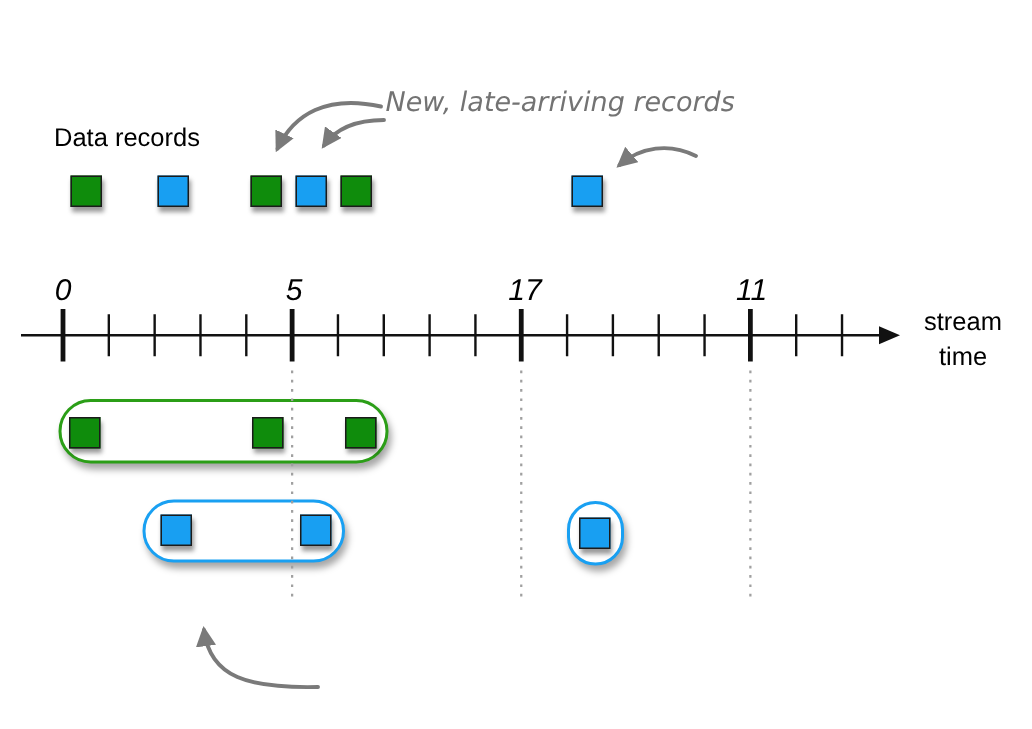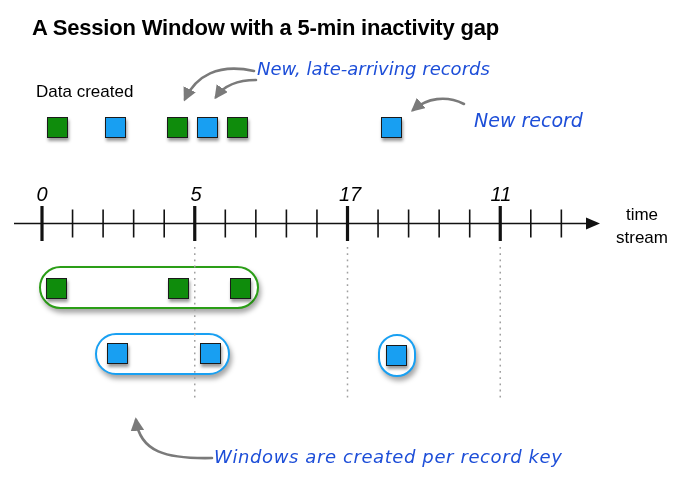--- a/index.html
+++ b/index.html
@@ -20,64 +20,61 @@
   
   .pill{
     position:absolute;background:#fff;border-radius:22px;box-sizing:border-box;
     box-shadow:2px 4px 5px rgba(0,0,0,0.35);
   }
   .pill.green{border:2.5px solid #2b9e17;}
   .pill.blue{border:2.5px solid #19a0f2;}
   
   .hand{
     position:absolute;font-family:"DejaVu Sans",sans-serif;font-style:italic;
-    color:#1d4ed8;white-space:nowrap;
+    color:#737373;white-space:nowrap;
   }
   #late-records-note{left:257px;top:58px;font-size:18px;}
   #new-record-note{left:474px;top:109px;font-size:19px;}
   #windows-note{left:214px;top:446px;font-size:18px;letter-spacing:0.6px;}
   
   .ticklabel{
     position:absolute;top:183px;font-size:20px;font-style:italic;
     transform:translateX(-50%);white-space:nowrap;
   }
   #stream-time-label{
     left:606px;top:204px;width:72px;text-align:center;
     font-size:17px;line-height:1.35;
   }
   #overlay{position:absolute;left:0;top:0;}
 </style>
 </head>
 <body>
 
 <div id="canvas">
 
-  <div id="title" class="abs">A Session Window with a 5-min inactivity gap</div>
 
-  <div id="data-records-label" class="abs">Data created</div>
+  <div id="data-records-label" class="abs">Data records</div>
 
   <div class="sq green" style="left:47px;top:117px;"></div>
   <div class="sq blue" style="left:105px;top:117px;"></div>
   <div class="sq green" style="left:167px;top:117px;"></div>
   <div class="sq blue" style="left:197px;top:117px;"></div>
   <div class="sq green" style="left:227px;top:117px;"></div>
   <div class="sq blue" style="left:381px;top:117px;"></div>
 
   <div id="late-records-note" class="hand">New, late-arriving records</div>
-  <div id="new-record-note" class="hand">New record</div>
-  <div id="windows-note" class="hand">Windows are created per record key</div>
 
   <div class="ticklabel" style="left:42px;">0</div>
   <div class="ticklabel" style="left:196px;">5</div>
   <div class="ticklabel" style="left:350px;">17</div>
   <div class="ticklabel" style="left:501px;">11</div>
 
   <div id="stream-time-label" class="abs">
+    <div>stream</div>
     <div>time</div>
-    <div>stream</div>
   </div>
 
   <div class="pill green" style="left:39px;top:266px;width:220px;height:43px;"></div>
   <div class="pill blue" style="left:95px;top:333px;width:135px;height:42px;"></div>
   <div class="pill blue" style="left:378px;top:334px;width:38px;height:43px;"></div>
 
   <div class="sq green" style="left:46px;top:278px;"></div>
   <div class="sq green" style="left:168px;top:278px;"></div>
   <div class="sq green" style="left:230px;top:278px;"></div>
   <div class="sq blue" style="left:107px;top:343px;"></div>

